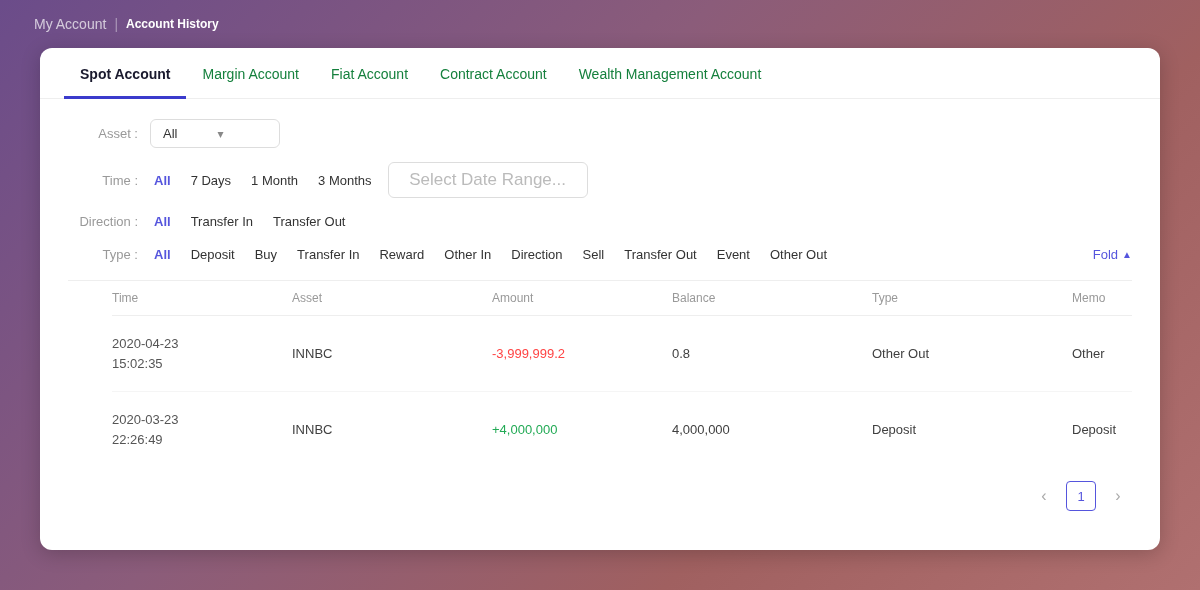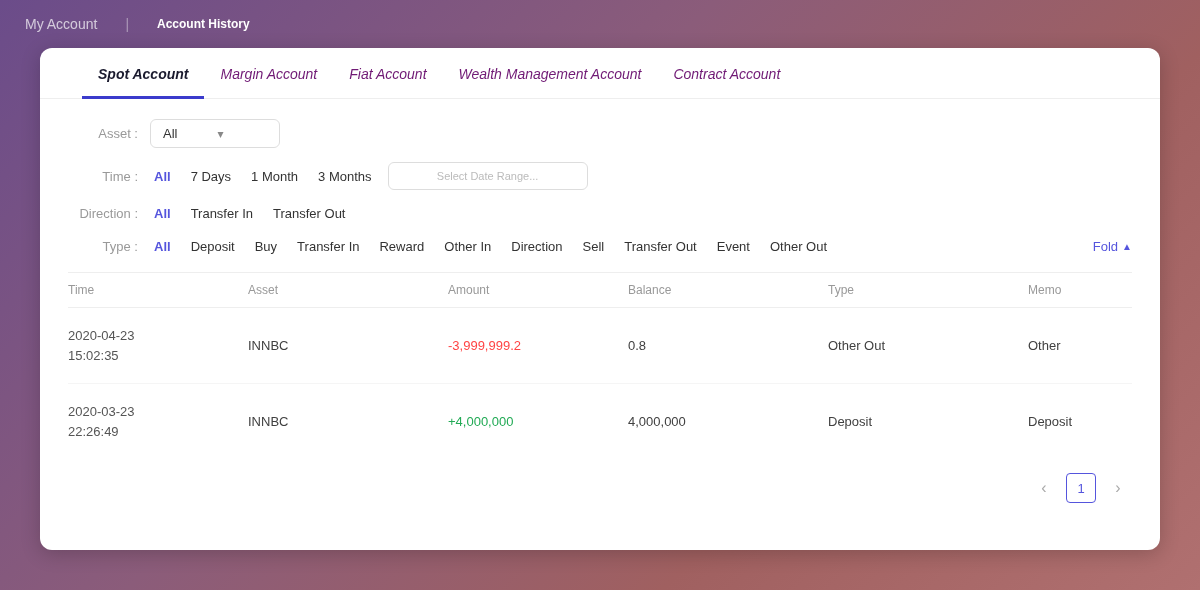--- a/index.html
+++ b/index.html
@@ -8,22 +8,22 @@
       background: linear-gradient(135deg, #6b4c8a 0%, #8b5c7a 40%, #a06060 70%, #b07070 100%);
       min-height: 590px;
       width: 1200px;
       display: flex;
       flex-direction: column;
     }
 
     .top-nav {
       display: flex;
       align-items: center;
-      padding: 16px 25px;
-      gap: 28px;
+      padding: 16px 34px;
+      gap: 8px;
     }
     .nav-link {
       color: rgba(255,255,255,0.7);
       font-size: 14px;
       cursor: pointer;
     }
     .nav-divider {
       color: rgba(255,255,255,0.4);
       font-size: 14px;
     }
@@ -41,28 +41,27 @@
       flex: 1;
       overflow: hidden;
       box-shadow: 0 4px 20px rgba(0,0,0,0.2);
     }
 
     
     .tabs {
       display: flex;
       align-items: center;
       border-bottom: 1px solid #eee;
-      padding: 0 42px;
-      font-style: italic;
+      padding: 0 24px;
     }
     .tab {
       padding: 18px 16px 14px;
       font-size: 14px;
       cursor: pointer;
-      color: #701a75;
+      color: #15803d;
       border-bottom: 3px solid transparent;
       margin-bottom: -1px;
       white-space: nowrap;
     }
     .tab.active {
       color: #1a1a2e;
       font-weight: 700;
       border-bottom: 3px solid #3b3bcc;
     }
 
@@ -113,21 +112,21 @@
     }
     .asset-select .chevron {
       color: #888;
       font-size: 12px;
     }
 
     .date-range-btn {
       border: 1px solid #ddd;
       border-radius: 6px;
       padding: 7px 18px;
-      font-size: 11px;
+      font-size: 17px;
       color: #bbb;
       cursor: pointer;
       background: #fff;
       min-width: 200px;
       text-align: center;
     }
 
     .fold-btn {
       margin-left: auto;
       color: #5555dd;
@@ -137,20 +136,21 @@
       align-items: center;
       gap: 4px;
     }
     .fold-btn .arrow-up {
       font-size: 10px;
     }
 
     
     .table-section {
       padding: 0 28px;
+      margin-left: 44px;
     }
     .table-header {
       display: grid;
       grid-template-columns: 180px 200px 180px 200px 200px 1fr;
       border-bottom: 1px solid #eee;
       padding: 10px 0;
     }
     .table-header .col-head {
       font-size: 12px;
       color: #999;
@@ -239,24 +239,24 @@
     <div class="tab active">
       <span>Spot Account</span>
     </div>
     <div class="tab">
       <span>Margin Account</span>
     </div>
     <div class="tab">
       <span>Fiat Account</span>
     </div>
     <div class="tab">
+      <span>Contract Account</span>
+    </div>
+    <div class="tab">
       <span>Wealth Management Account</span>
-    </div>
-    <div class="tab">
-      <span>Contract Account</span>
     </div>
   </div>
 
   <div class="filters">
 
     <div class="filter-row">
       <span class="filter-label">Asset :</span>
       <div class="asset-select">
         <span>All</span>
         <span class="chevron">▾</span>

